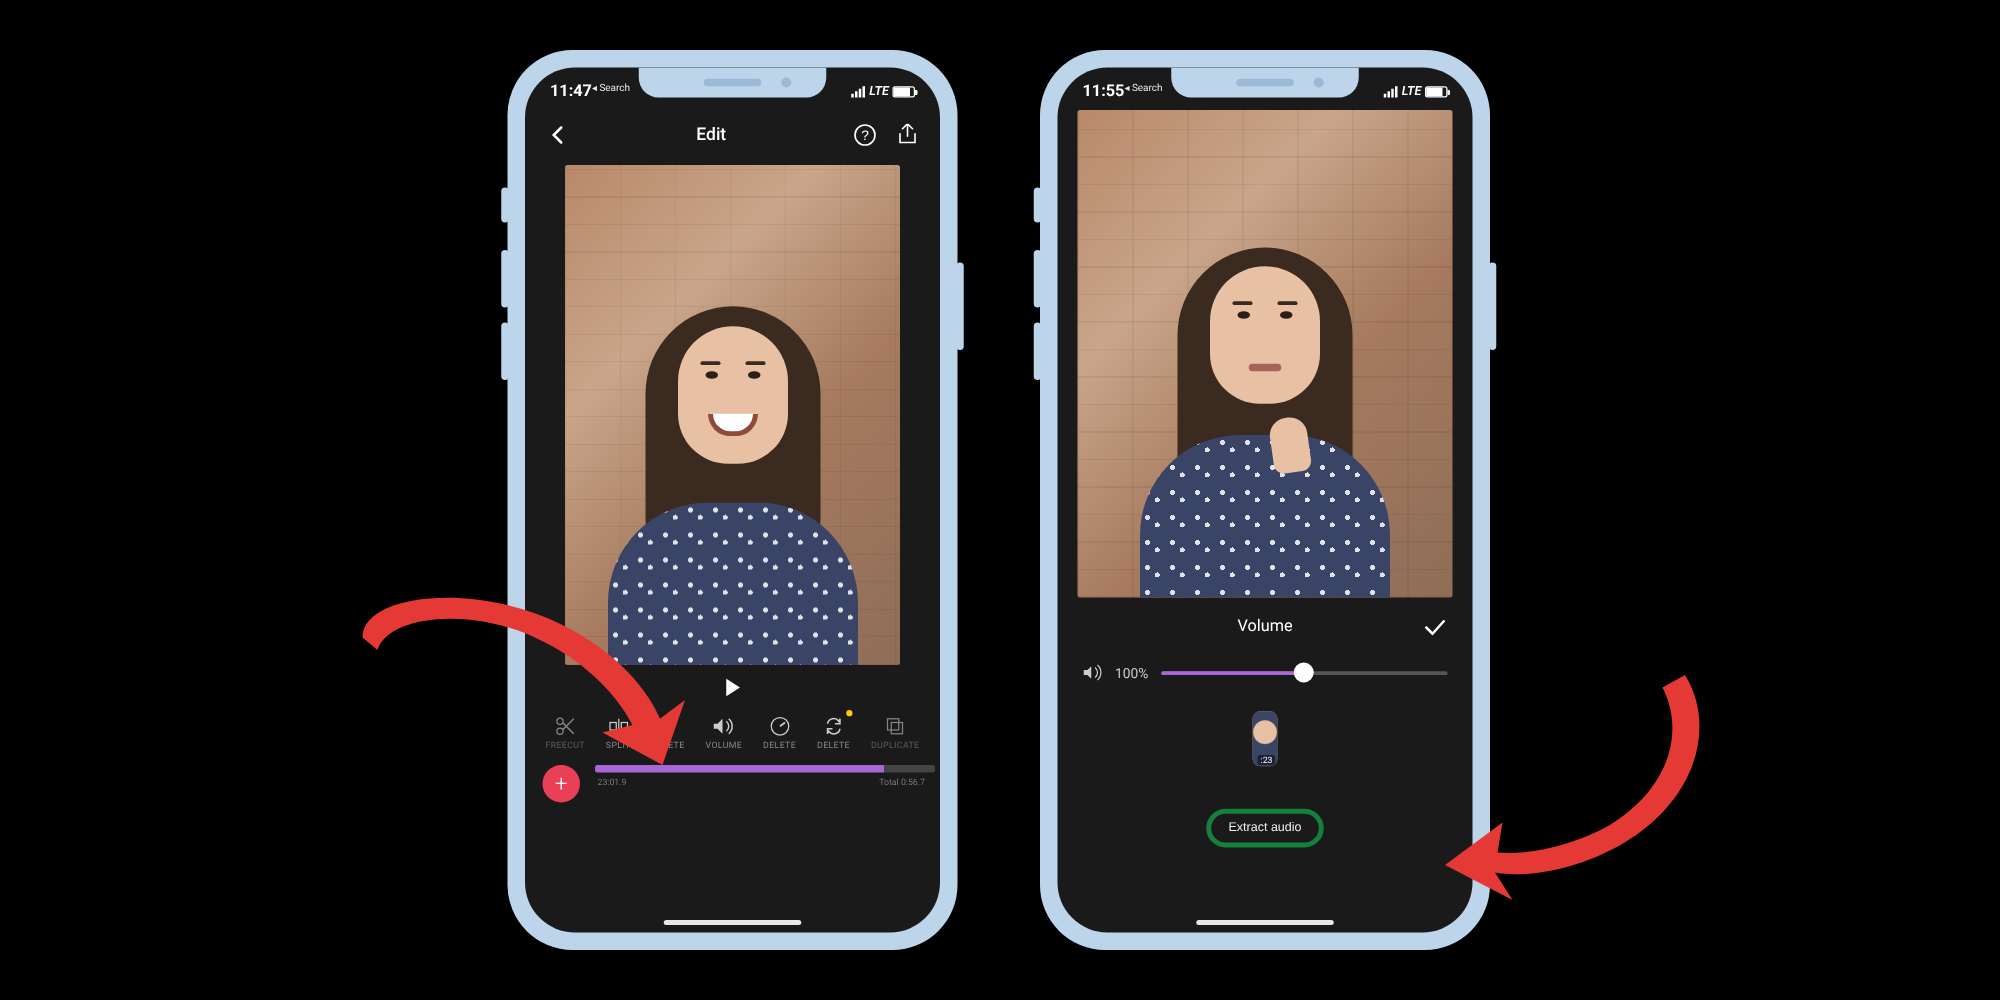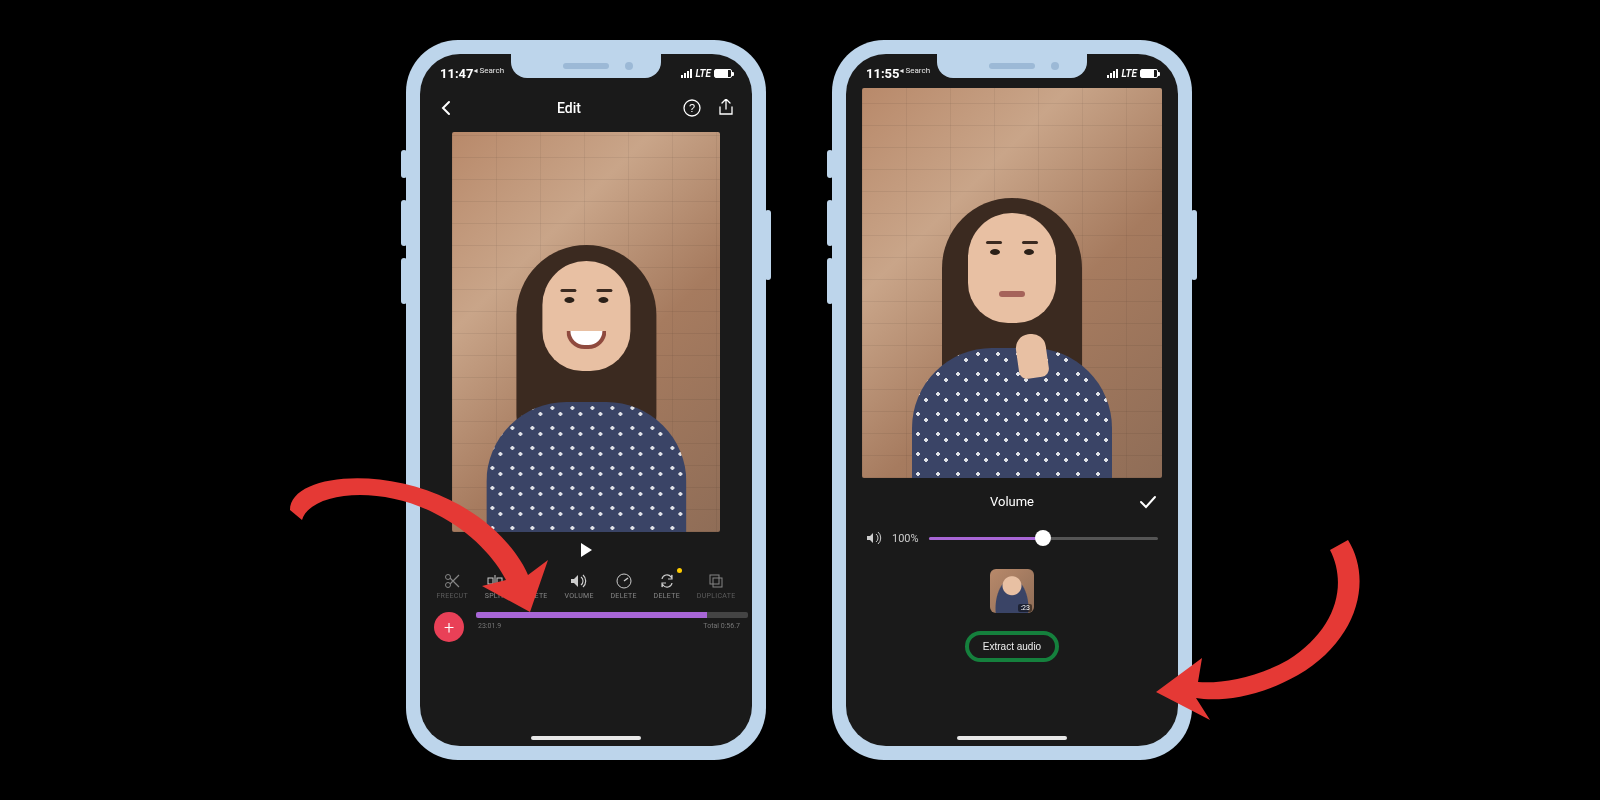--- a/index.html
+++ b/index.html
@@ -201,21 +201,21 @@
 
   
   .vol-panel { padding: 16px 20px 0 20px; }
   .vol-header { display:flex; align-items:center; justify-content:center; position:relative; font-size:13px; margin-bottom:22px;}
   .vol-check { position:absolute; right:0; }
   .vol-row { display:flex; align-items:center; gap:10px; margin-bottom:24px;}
   .vol-label { font-size:11px; color:#ccc;}
   .slider { flex:1; height:3px; background:#555; border-radius:2px; position:relative;}
   .slider-fill { position:absolute; left:0; top:0; height:100%; background:#a866d6; border-radius:2px;}
   .slider-knob { position:absolute; top:50%; transform:translate(-50%,-50%); width:16px; height:16px; background:#fff; border-radius:50%;}
-  .clip-thumb { width:44px; height:44px; margin:0 auto 18px auto; border-radius:6px; background:linear-gradient(135deg,#b8896a,#8f6d57); position:relative; overflow:hidden;}
+  .clip-thumb { width:20px; height:44px; margin:0 auto 34px auto; border-radius:6px; background:linear-gradient(135deg,#b8896a,#8f6d57); position:relative; overflow:hidden;}
   .clip-thumb::before{content:'';position:absolute;inset:0;background:radial-gradient(circle at 50% 38%, #e8c0a3 9px, transparent 10px), radial-gradient(ellipse at 50% 90%, #3a4466 16px, transparent 17px);}
   .clip-dur { position:absolute; bottom:1px; right:2px; font-size:7px; color:#fff; background:rgba(0,0,0,0.5); padding:0 2px; border-radius:2px;}
   .extract-btn { display:block; margin:0 auto; padding:6px 14px; border:4px solid #15803d; border-radius:16px; font-size:10px; color:#eee; background:transparent;}
 
   
   .arrow { position:absolute; z-index:30; pointer-events:none; }
   .arrow svg path { fill: #e53935; }
   .arrow-left { left: 260px; top: 460px; width: 280px; }
   .arrow-right { left: 1148px; top: 520px; width: 230px; }
 

